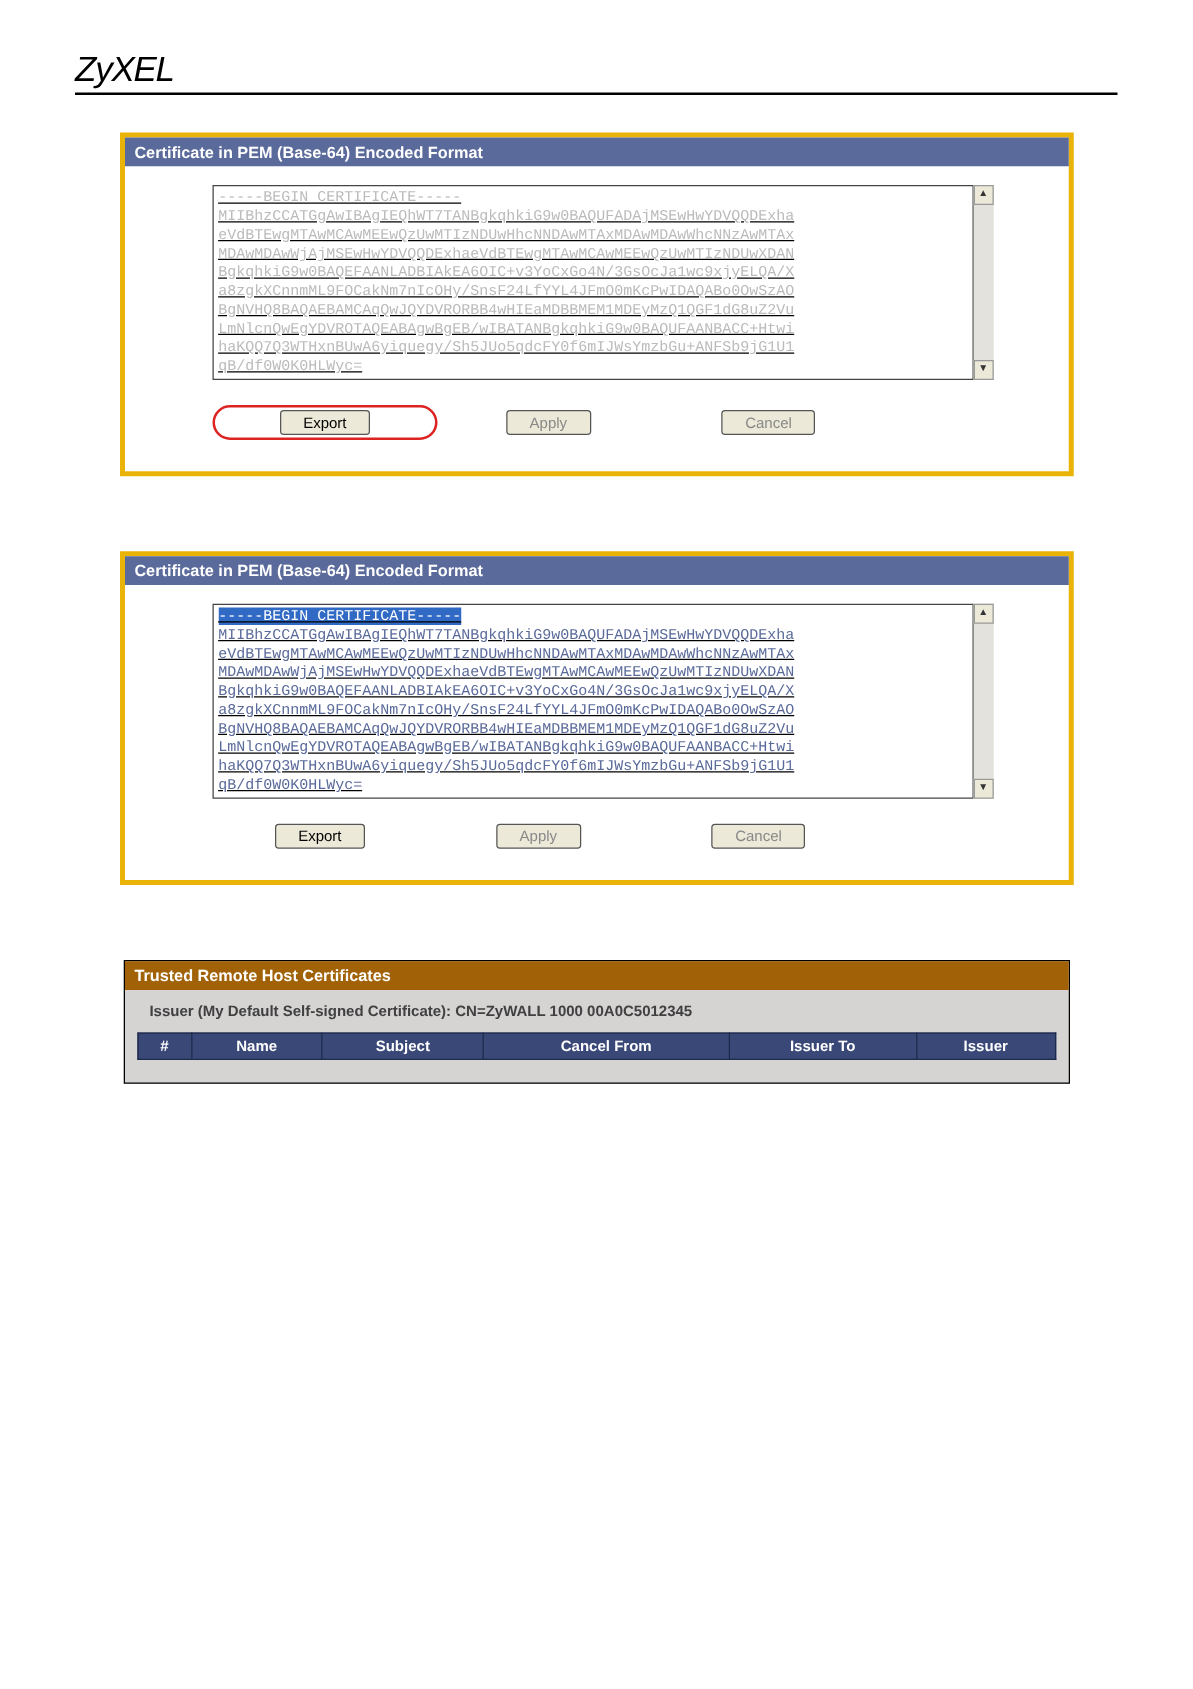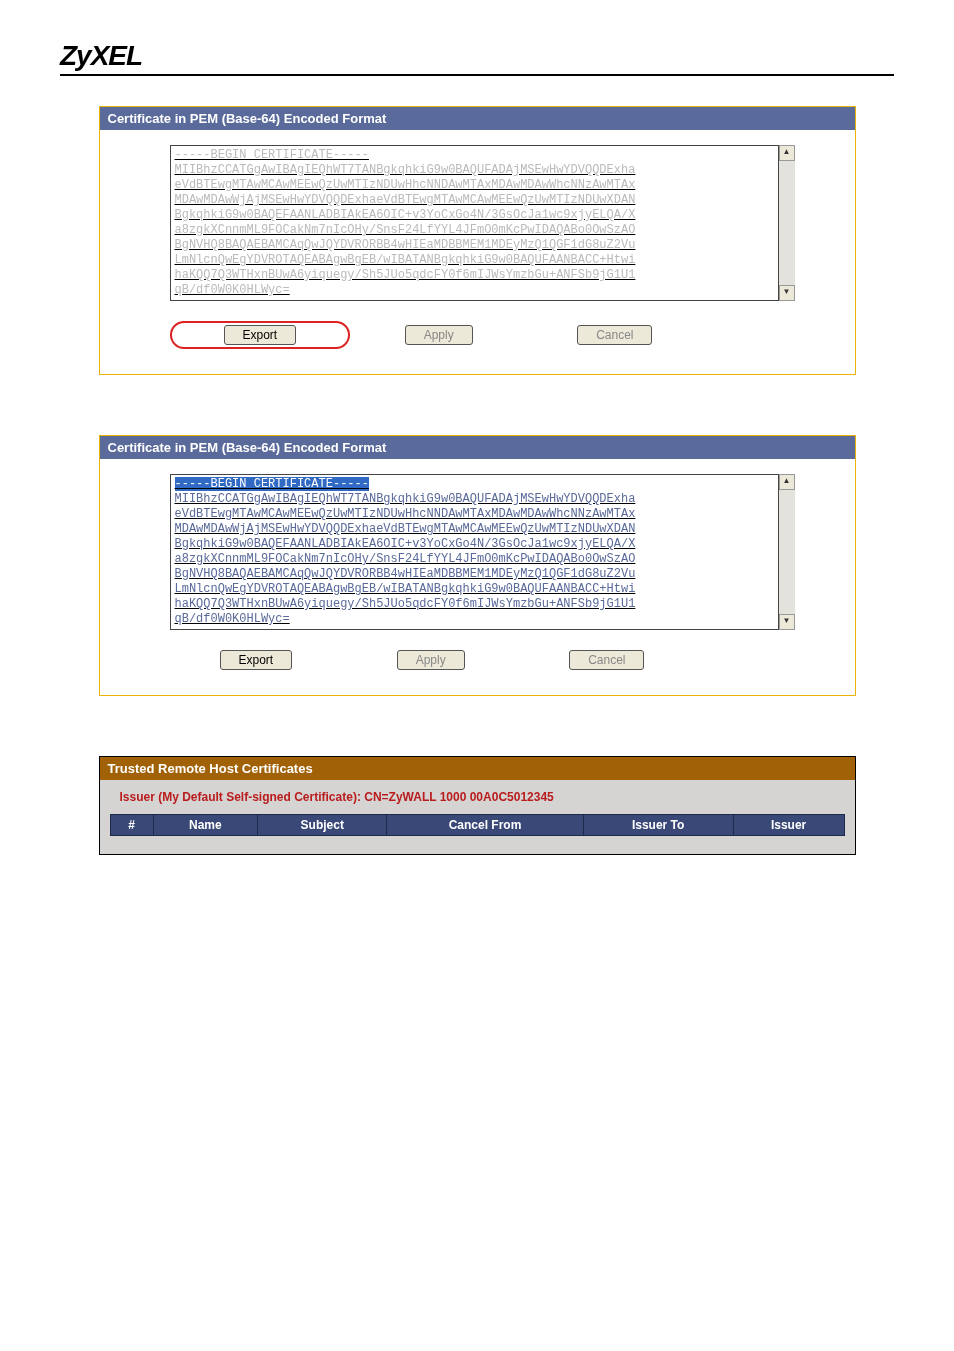--- a/index.html
+++ b/index.html
@@ -12,29 +12,29 @@
   .page {
     padding: 40px 60px;
   }
   .brand {
     border-bottom: 2px solid #000;
     padding-bottom: 2px;
     margin-bottom: 30px;
   }
   .brand-text {
     font-family: "Arial Black", Arial, sans-serif;
-    font-weight: 700;
+    font-weight: 400;
     font-size: 28px;
     font-style: italic;
     letter-spacing: -1px;
   }
   .panel {
     margin: 0 auto 60px auto;
     width: 755px;
-    border: 1px solid #eab308;
+    border: 4px solid #eab308;
   }
   .panel-header {
     background: #5a6a9a;
     color: #fff;
     font-weight: bold;
     font-size: 13px;
     padding: 4px 8px;
   }
   .panel-body {
     padding: 15px 60px 15px 70px;
@@ -117,21 +117,21 @@
   }
   .panel-wide .panel-header {
     background: #a16207;
   }
   .panel-wide-body {
     padding: 10px 10px 18px 10px;
   }
   .issuer-line {
     font-size: 12px;
     font-weight: bold;
-    color: #b91c1c;
+    color: #404040;
     margin: 0 0 10px 10px;
   }
   table.cert-table {
     width: 100%;
     border-collapse: collapse;
     background: #3a4878;
   }
   table.cert-table th {
     background: #3a4878;
     color: #fff;

